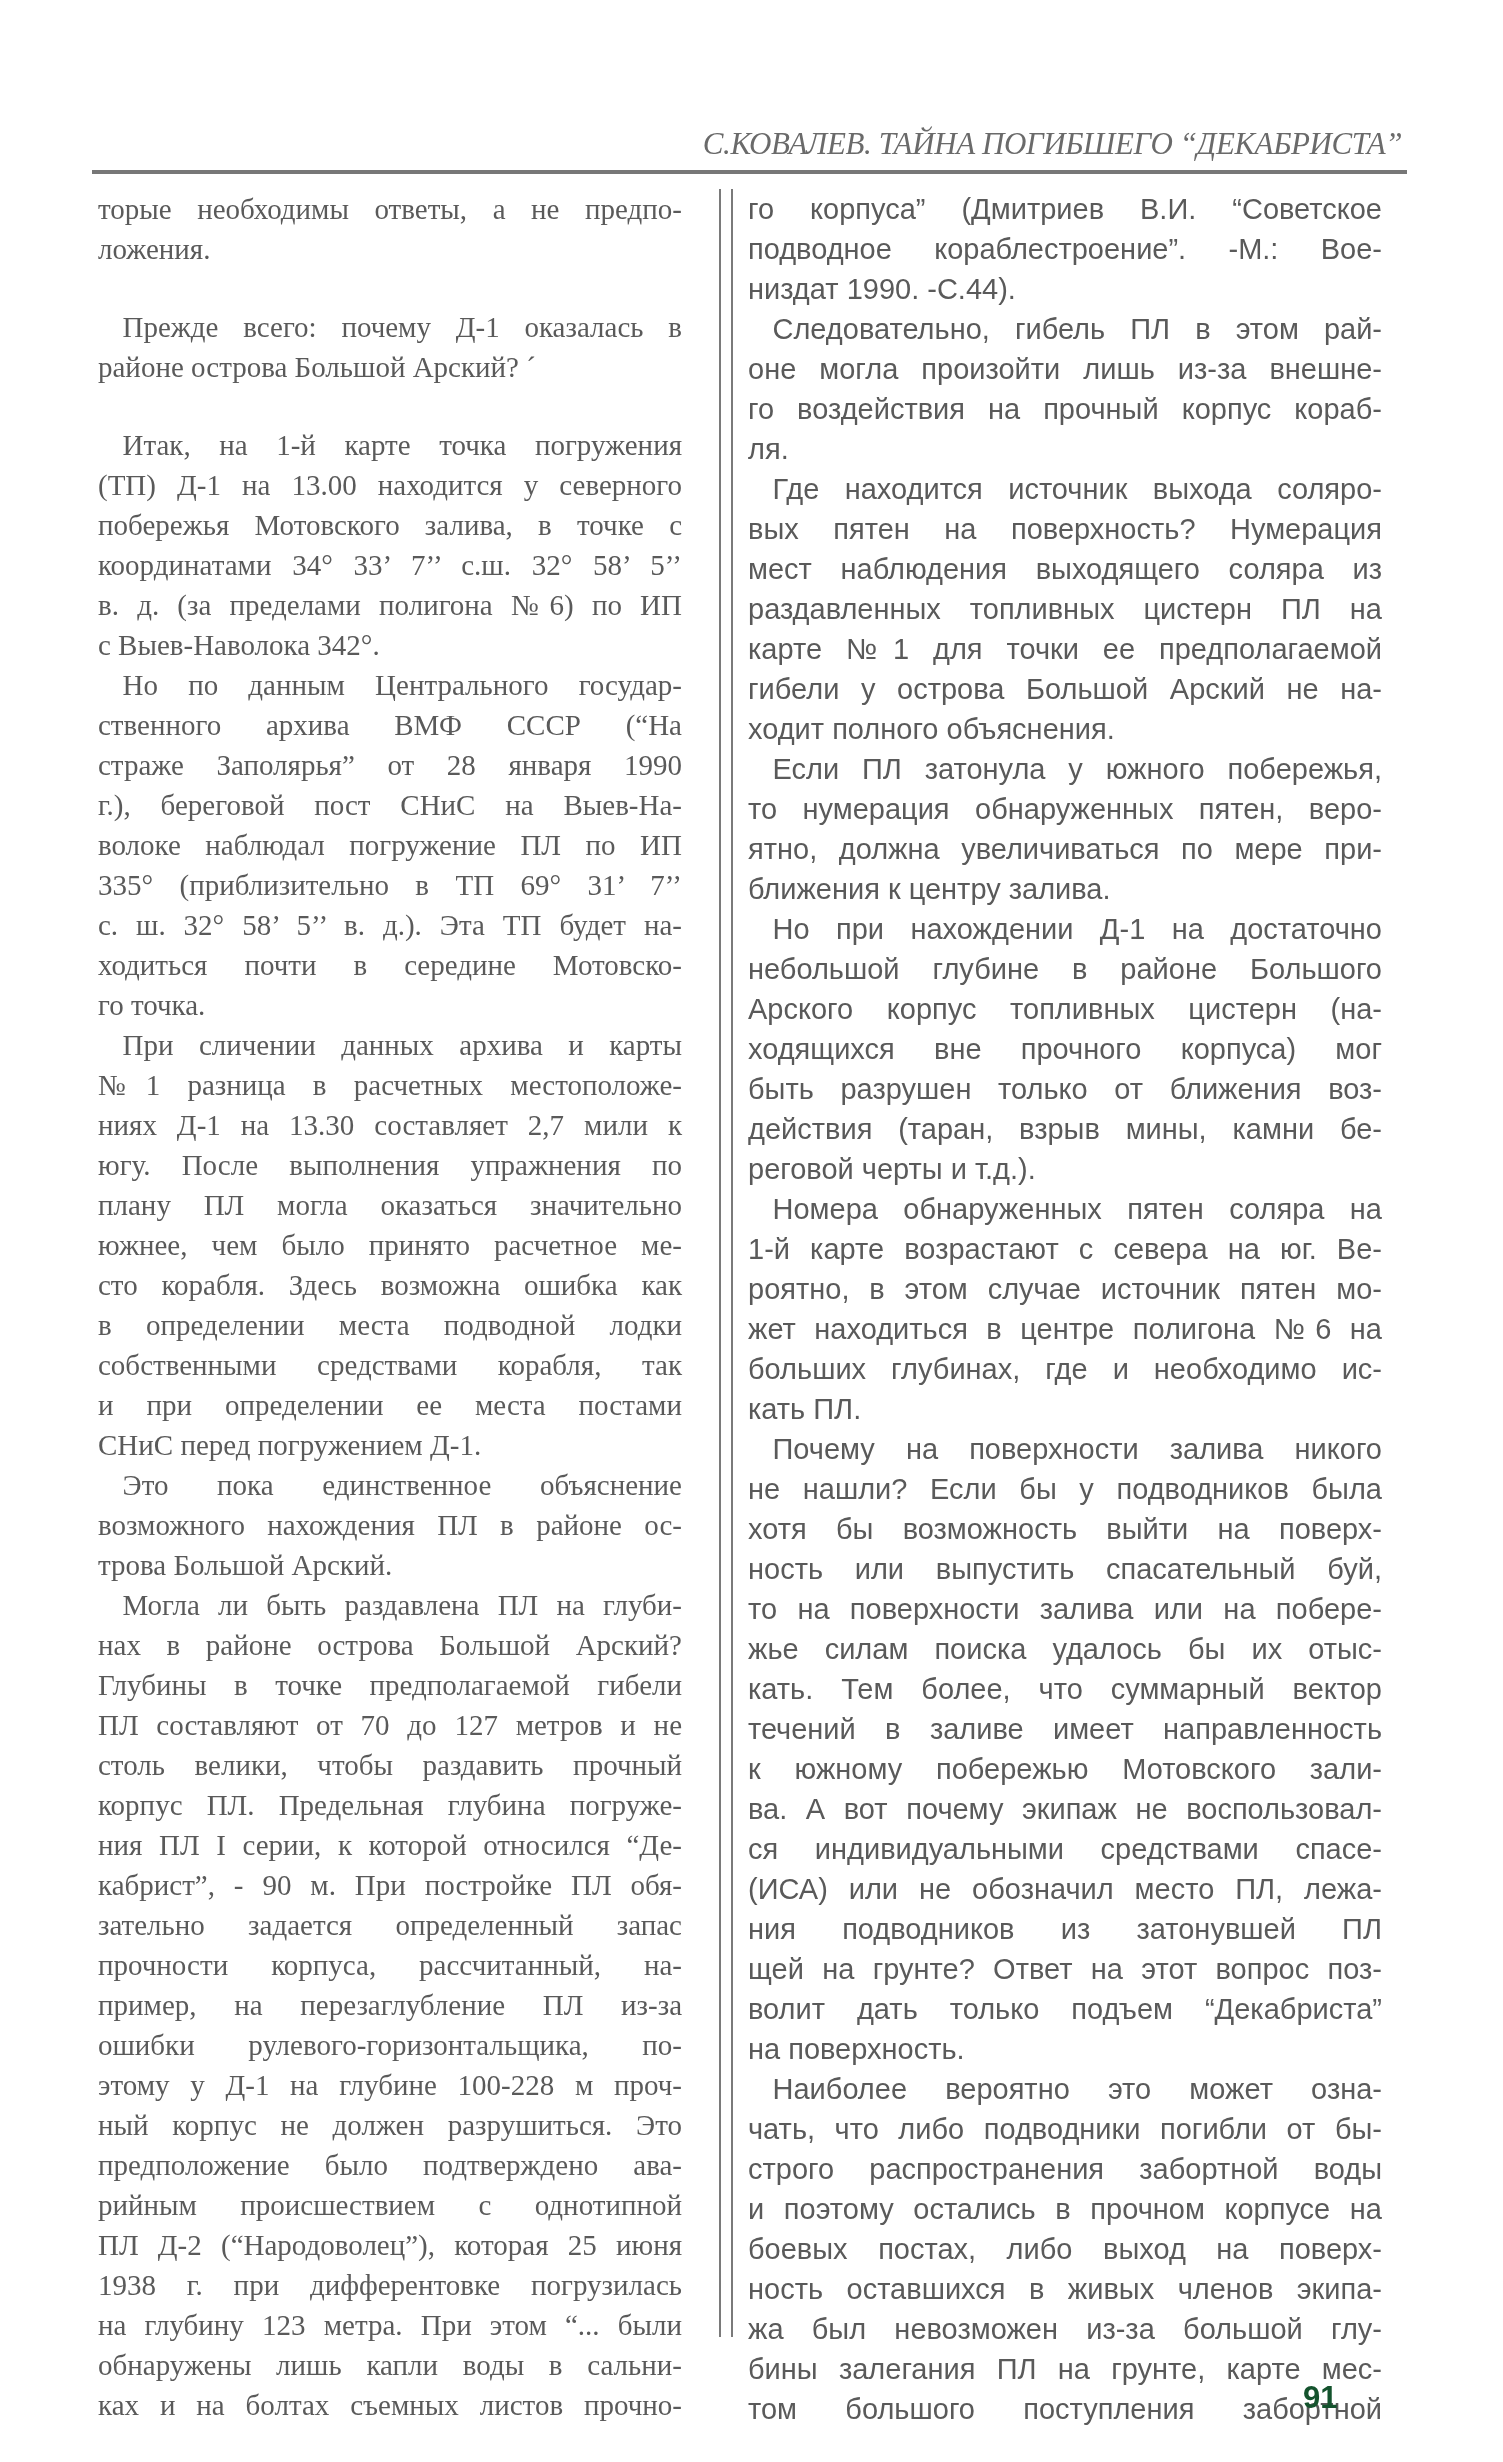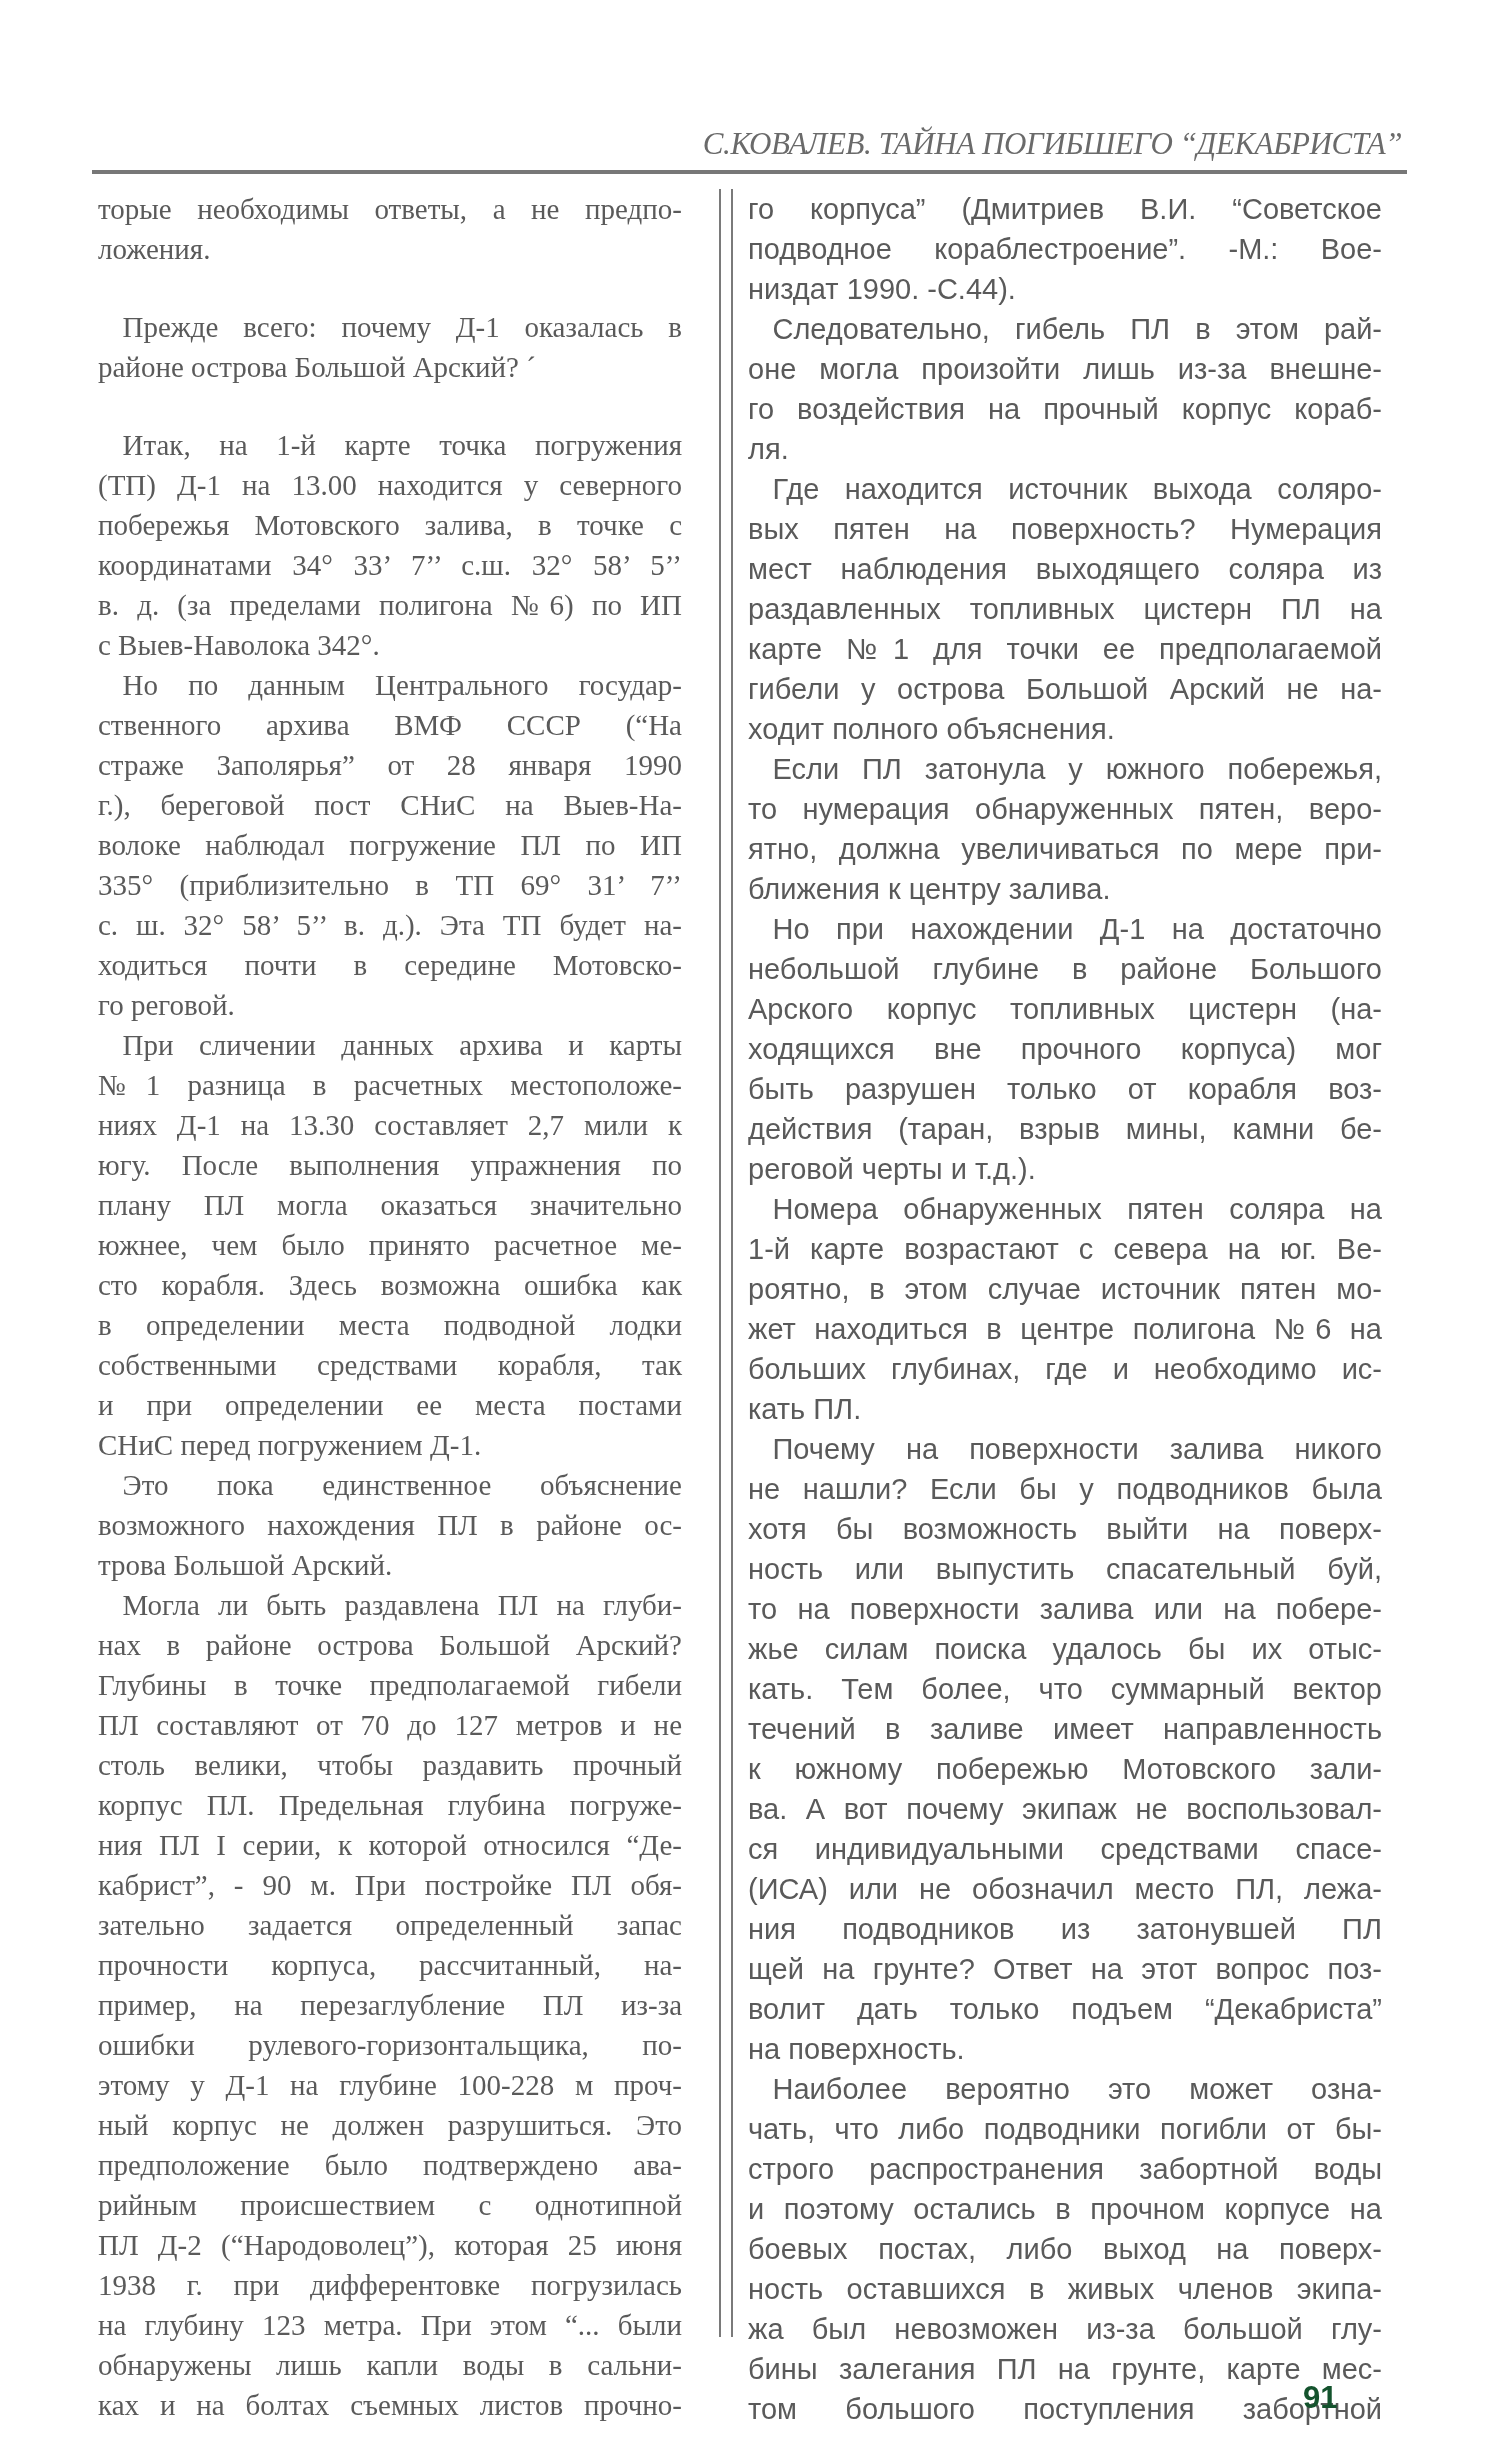--- a/index.html
+++ b/index.html
@@ -60,21 +60,21 @@
     <span class="line">в. д. (за пределами полигона №6) по ИП</span>
     <span class="line last">с Выев-Наволока 342°.</span>
     <span class="line indent paragraph-start">Но по данным Центрального государ-</span>
     <span class="line">ственного архива ВМФ СССР (“На</span>
     <span class="line">страже Заполярья” от 28 января 1990</span>
     <span class="line">г.), береговой пост СНиС на Выев-На-</span>
     <span class="line">волоке наблюдал погружение ПЛ по ИП</span>
     <span class="line">335° (приблизительно в ТП 69° 31’ 7’’</span>
     <span class="line">с. ш. 32° 58’ 5’’ в. д.). Эта ТП будет на-</span>
     <span class="line">ходиться почти в середине Мотовско-</span>
-    <span class="line last">го реговой.</span>
+    <span class="line last">го точка.</span>
     <span class="line indent paragraph-start">При сличении данных архива и карты</span>
     <span class="line">№1 разница в расчетных местоположе-</span>
     <span class="line">ниях Д-1 на 13.30 составляет 2,7 мили к</span>
     <span class="line">югу. После выполнения упражнения по</span>
     <span class="line">плану ПЛ могла оказаться значительно</span>
     <span class="line">южнее, чем было принято расчетное ме-</span>
     <span class="line">сто корабля. Здесь возможна ошибка как</span>
     <span class="line">в определении места подводной лодки</span>
     <span class="line">собственными средствами корабля, так</span>
     <span class="line">и при определении ее места постами</span>
@@ -124,21 +124,21 @@
     <span class="line">гибели у острова Большой Арский не на-</span>
     <span class="line last">ходит полного объяснения.</span>
     <span class="line indent paragraph-start">Если ПЛ затонула у южного побережья,</span>
     <span class="line">то нумерация обнаруженных пятен, веро-</span>
     <span class="line">ятно, должна увеличиваться по мере при-</span>
     <span class="line last">ближения к центру залива.</span>
     <span class="line indent paragraph-start">Но при нахождении Д-1 на достаточно</span>
     <span class="line">небольшой глубине в районе Большого</span>
     <span class="line">Арского корпус топливных цистерн (на-</span>
     <span class="line">ходящихся вне прочного корпуса) мог</span>
-    <span class="line">быть разрушен только от корабля воз-</span>
+    <span class="line">быть разрушен только от ближения воз-</span>
     <span class="line">действия (таран, взрыв мины, камни бе-</span>
     <span class="line last">реговой черты и т.д.).</span>
     <span class="line indent paragraph-start">Номера обнаруженных пятен соляра на</span>
     <span class="line">1-й карте возрастают с севера на юг. Ве-</span>
     <span class="line">роятно, в этом случае источник пятен мо-</span>
     <span class="line">жет находиться в центре полигона №6 на</span>
     <span class="line">больших глубинах, где и необходимо ис-</span>
     <span class="line last">кать ПЛ.</span>
     <span class="line indent paragraph-start">Почему на поверхности залива никого</span>
     <span class="line">не нашли? Если бы у подводников была</span>

